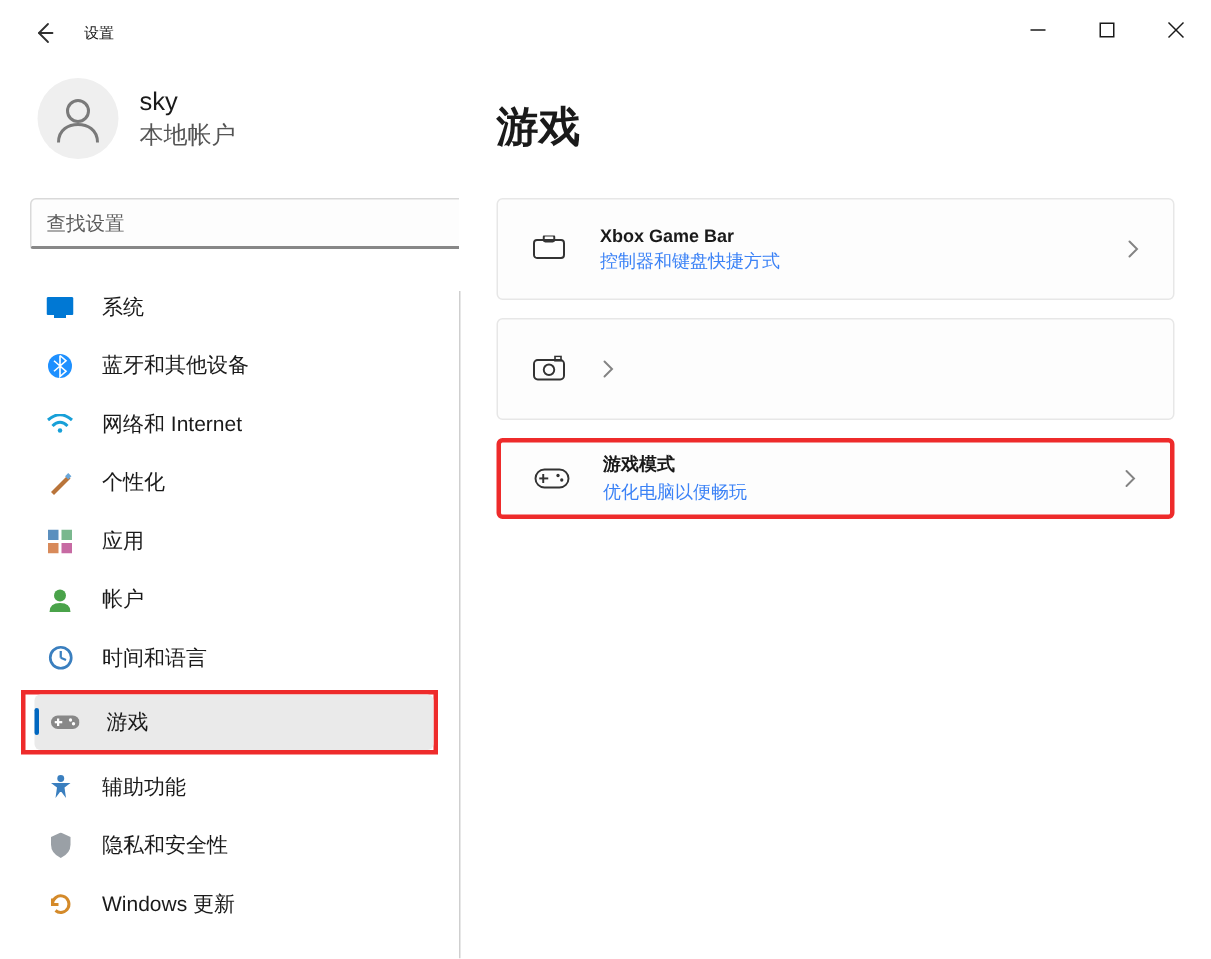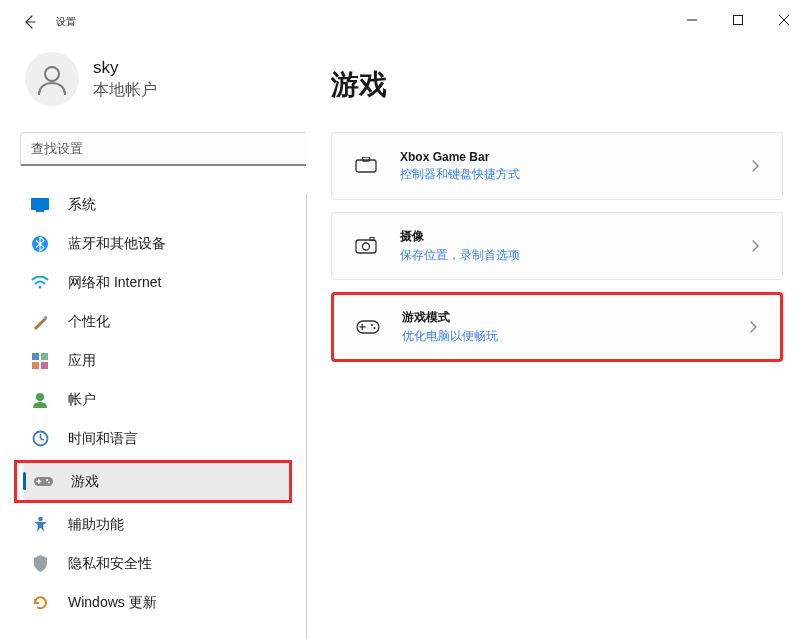--- a/index.html
+++ b/index.html
@@ -166,21 +166,21 @@
   .card-ico {
     width: 24px; height: 24px;
     display: flex; align-items: center; justify-content: center;
   }
   .card-text { flex: 1; }
   .card-title { font-size: 12px; font-weight: bold; }
   .card-sub { font-size: 12px; color: #3b82f6; margin-top: 2px; }
   .card-chevron { opacity: .6; }
   .card.highlighted {
     border: 3px solid #ee2b2b;
-    height: 70px;
+    height: 54px;
     margin-top: 4px;
   }
 
   svg { display: block; }
 </style>
 </head>
 <body>
 
 <div class="titlebar">
   <div class="back-btn">
@@ -383,24 +383,20 @@
     </div>
 
     <div class="card">
       <span class="card-ico">
         <svg width="22" height="18" viewBox="0 0 22 18">
             <rect x="1" y="3" width="20" height="13" rx="2.5" stroke="#333" stroke-width="1.3" fill="none"></rect>
             <circle cx="11" cy="9.5" r="3.5" stroke="#333" stroke-width="1.3" fill="none"></circle>
             <rect x="15" y="0.5" width="4" height="3" stroke="#333" stroke-width="1.1" fill="none"></rect>
           </svg>
       </span>
-      <div class="card-text">
-        <div class="card-title">摄像</div>
-        <div class="card-sub">保存位置，录制首选项</div>
-      </div>
       <span class="card-chevron">
         <svg width="10" height="14" viewBox="0 0 10 14">
             <path d="M3 2 L8 7 L3 12" stroke="#333" stroke-width="1.3" fill="none" stroke-linecap="round"></path>
           </svg>
       </span>
     </div>
 
     <div class="card highlighted">
       <span class="card-ico">
         <svg width="24" height="16" viewBox="0 0 24 16">

